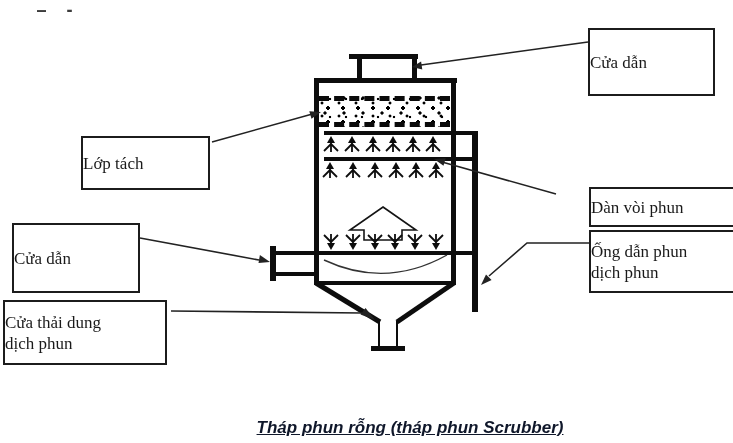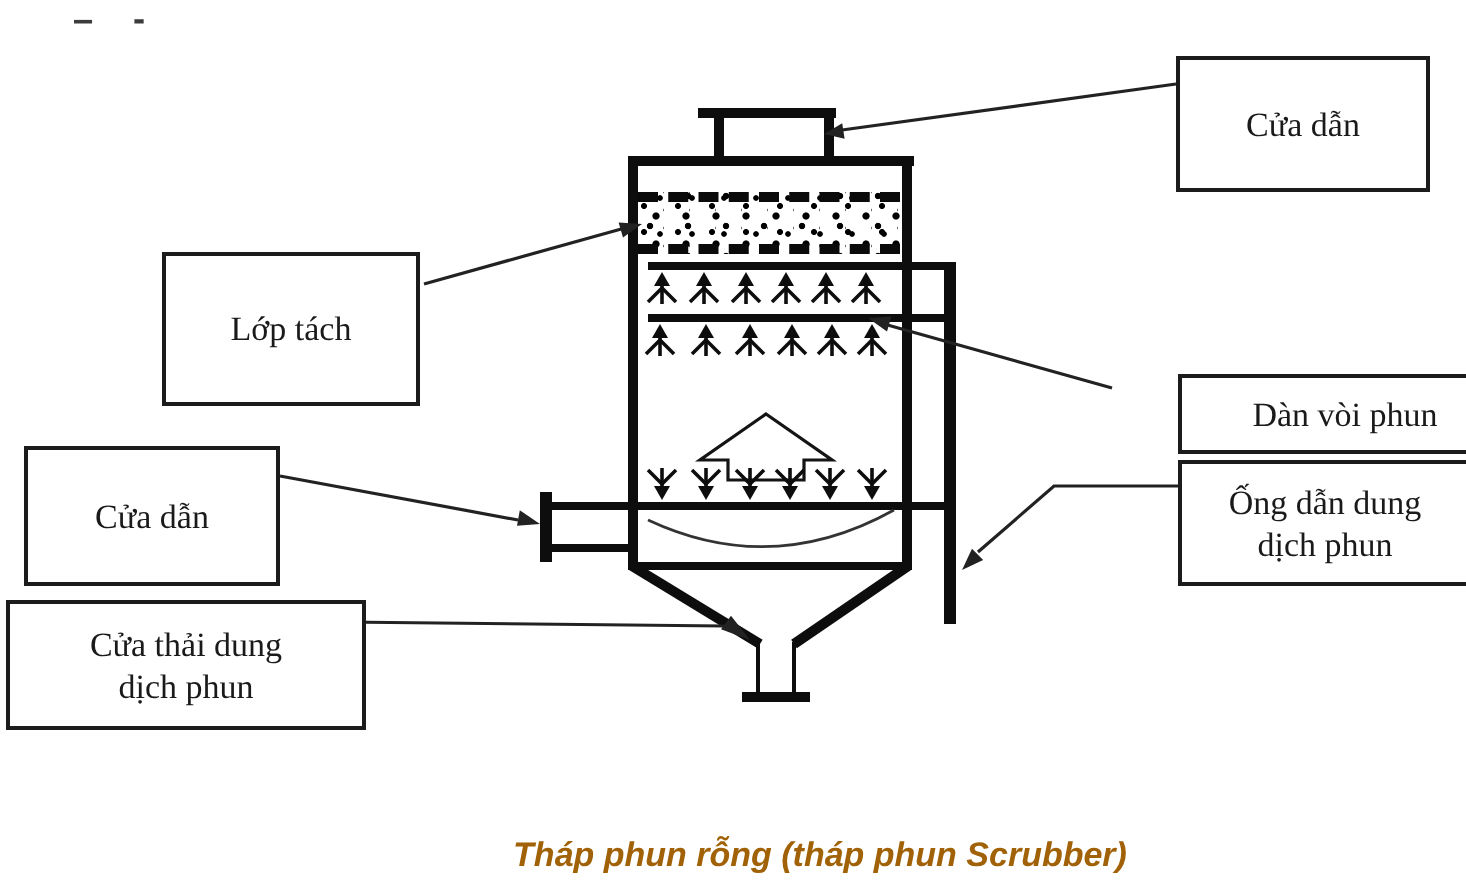--- a/index.html
+++ b/index.html
@@ -2,38 +2,38 @@
 <html><head>
 <meta charset="utf-8">
 <style>
   html,body{margin:0;padding:0;background:#fff;}
   .stage{position:relative;width:733px;height:443px;background:#fff;overflow:hidden;
          font-family:"Liberation Serif","DejaVu Serif",serif;}
   .stage svg{position:absolute;left:0;top:0;}
   .marks{position:absolute;left:37px;top:1px;color:#3c3c3c;font:bold 15px "DejaVu Sans Mono",monospace;
          letter-spacing:5px;}
   .lb{position:absolute;box-sizing:border-box;background:#fff;border:2px solid #1c1c1c;
-      color:#1a1a1a;font-size:17px;line-height:21px;text-align:center;
+      color:#1a1a1a;font-size:17px;line-height:21px;
       display:flex;flex-direction:column;justify-content:center;}
   .speckle{position:absolute;left:319px;top:96px;width:131px;height:21px;
       border-top:5px dashed #0a0a0a;border-bottom:5px dashed #0a0a0a;
       background-image:
         radial-gradient(circle at 3px 2px,#000 1.3px,transparent 1.7px),
         radial-gradient(circle at 9px 7px,#000 1.6px,transparent 2.0px),
         radial-gradient(circle at 14px 4px,#000 1.1px,transparent 1.5px),
         radial-gradient(circle at 6px 12px,#000 1.4px,transparent 1.8px),
         radial-gradient(circle at 11px 16px,#000 1.2px,transparent 1.6px);
       background-size:17px 13px,15px 14px,13px 9px,19px 15px,16px 18px;}
   .caption{position:absolute;left:250px;top:418px;width:320px;text-align:center;
-      font:italic bold 17px "Liberation Sans","DejaVu Sans",sans-serif;color:#a16207;}
+      font:italic bold 17px "Liberation Sans","DejaVu Sans",sans-serif;color:#0f172a;text-decoration:underline;}
   .b-exhaust{left:588px;top:28px;width:127px;height:68px;}
-  .b-separator{left:81px;top:126px;width:129px;height:77px;}
+  .b-separator{left:81px;top:136px;width:129px;height:54px;}
   .b-nozzles{left:589px;top:187px;width:167px;height:40px;}
   .b-inlet{left:12px;top:223px;width:128px;height:70px;}
-  .b-drain{left:3px;top:300px;width:180px;height:65px;}
+  .b-drain{left:3px;top:300px;width:164px;height:65px;}
   .b-pipe{left:589px;top:230px;width:147px;height:63px;}
 </style>
 </head>
 <body>
 
 <div class="stage">
 
   <div class="marks">– -</div>
 
   <svg width="733" height="443" viewBox="0 0 733 443">
@@ -227,18 +227,18 @@
     <span>Dàn vòi phun</span>
   </div>
   <div class="lb b-inlet">
     <span>Cửa dẫn</span>
   </div>
   <div class="lb b-drain">
     <span>Cửa thải dung</span>
     <span>dịch phun</span>
   </div>
   <div class="lb b-pipe">
-    <span>Ống dẫn dung</span>
+    <span>Ống dẫn phun</span>
     <span>dịch phun</span>
   </div>
 
   <div class="caption">Tháp phun rỗng (tháp phun Scrubber)</div>
 </div>
 
 </body></html>

